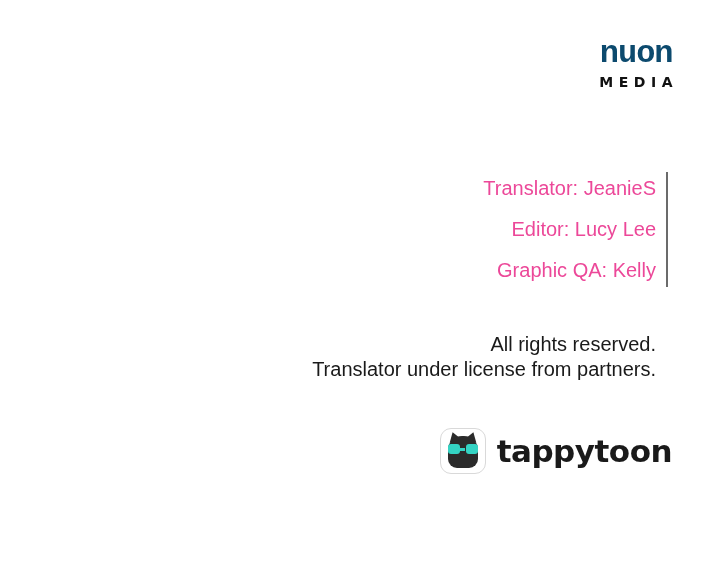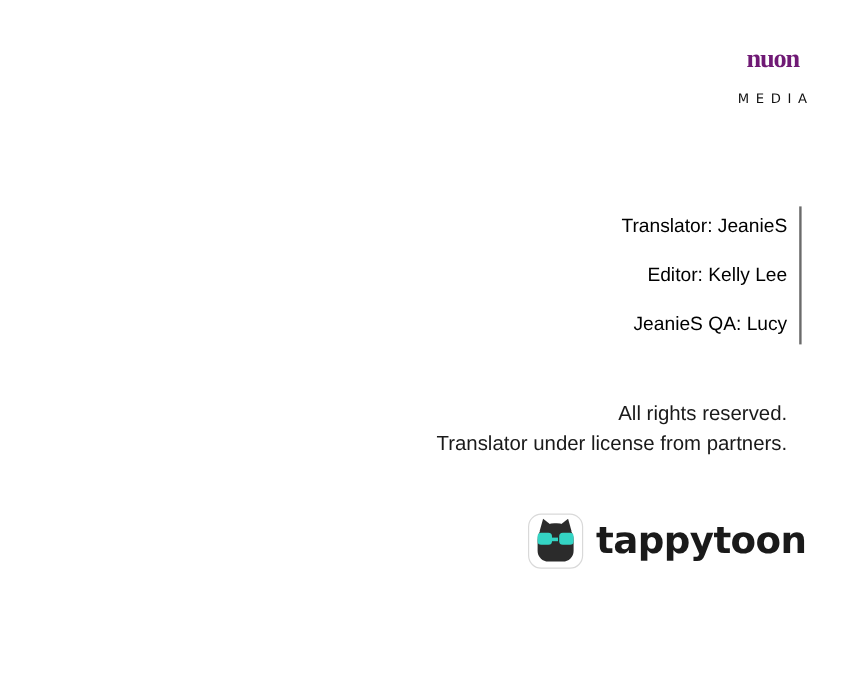--- a/index.html
+++ b/index.html
@@ -18,34 +18,34 @@
 
   
   .nuon-logo {
     position: absolute;
     top: 38px;
     right: 42px;
     text-align: center;
     line-height: 1;
   }
   .nuon-word {
-    font-family: Liberation Serif, serif;
-    font-size: 22px;
+    font-family: Liberation Mono, monospace;
+    font-size: 32px;
     font-weight: 700;
     letter-spacing: -1px;
-    color: #701a75;
+    color: #0c4a6e;
     text-transform: lowercase;
   }
   .nuon-sub {
     font-family: "DejaVu Sans", sans-serif;
-    font-size: 11px;
-    font-weight: 400;
+    font-size: 14px;
+    font-weight: 700;
     letter-spacing: 5.5px;
     color: #111111;
-    margin-top: 17px;
+    margin-top: 5px;
     padding-left: 5px;
   }
 
   
   .credits {
     position: absolute;
     top: 168px;
     right: 52px;
     width: 430px;
     text-align: right;
@@ -54,38 +54,38 @@
   .credits::after {
     content: "";
     position: absolute;
     right: 0;
     top: 4px;
     bottom: 4px;
     width: 2px;
     background: #6b6b6b;
   }
   .credit-line {
-    font-size: 16px;
+    font-size: 20px;
     font-weight: 400;
-    color: #000000;
+    color: #ec4899;
     line-height: 41px;
     white-space: nowrap;
   }
 
   
   .rights {
     position: absolute;
     top: 332px;
     right: 52px;
     width: 430px;
     text-align: right;
     padding-right: 12px;
   }
   .rights-line {
-    font-size: 17px;
+    font-size: 20px;
     font-weight: 400;
     color: #1a1a1a;
     line-height: 25px;
     white-space: nowrap;
   }
 
   
   .tappytoon {
     position: absolute;
     top: 428px;
@@ -158,22 +158,22 @@
 </head>
 <body>
 
 <div class="nuon-logo">
   <div class="nuon-word">nuon</div>
   <div class="nuon-sub">MEDIA</div>
 </div>
 
 <div class="credits">
   <div class="credit-line">Translator: JeanieS</div>
-  <div class="credit-line">Editor: Kelly Lee</div>
-  <div class="credit-line">JeanieS QA: Lucy</div>
+  <div class="credit-line">Editor: Lucy Lee</div>
+  <div class="credit-line">Graphic QA: Kelly</div>
 </div>
 
 <div class="rights">
   <div class="rights-line">All rights reserved.</div>
   <div class="rights-line">Translator under license from partners.</div>
 </div>
 
 <div class="tappytoon">
   <div class="tt-mark">
     <div class="tt-ear-l"></div>

